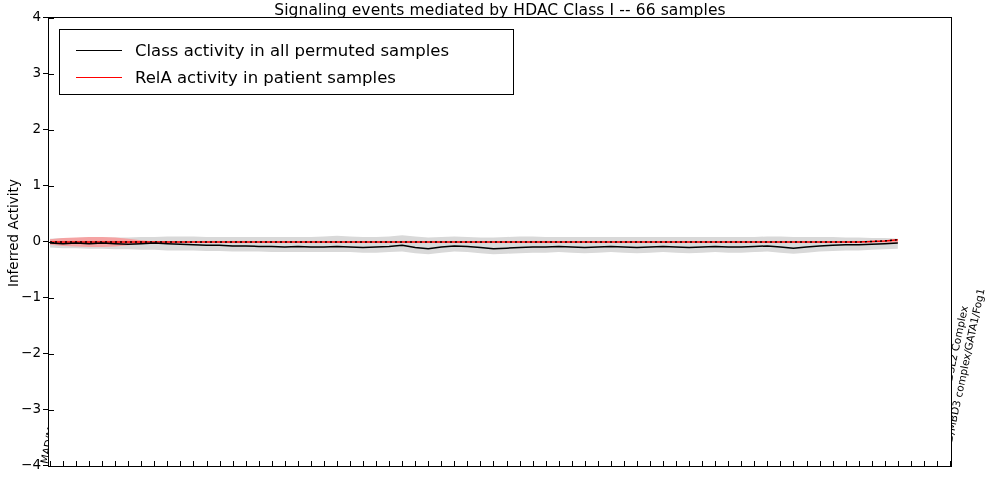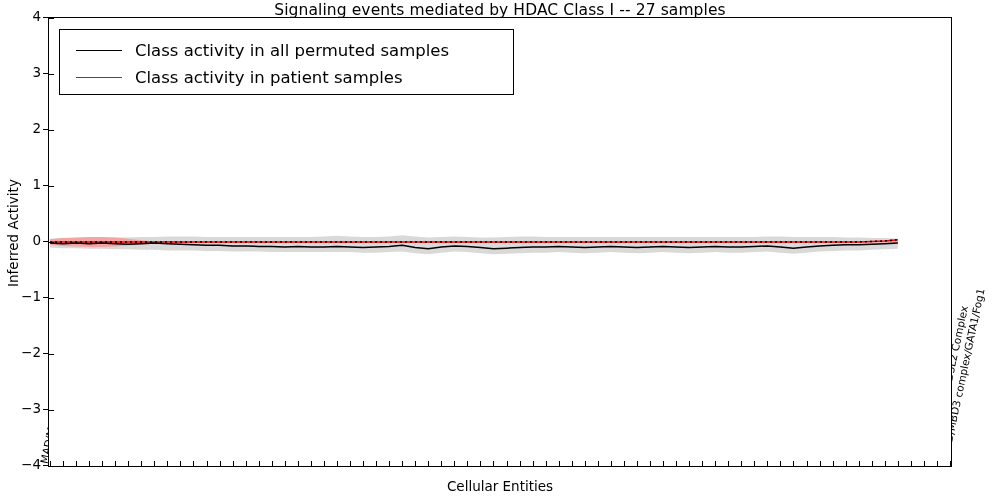--- a/index.html
+++ b/index.html
@@ -34,24 +34,23 @@
   .lgtxt{font-size:16.5px;}
 
   .xlab{position:absolute;bottom:6px;font-size:10.5px;white-space:nowrap;
         transform-origin:left bottom;color:#000;line-height:1;}
 </style>
 </head>
 <body>
 
 <div id="fig">
 
-  <div id="title">Signaling events mediated by HDAC Class I -- 27 samples</div>
+  <div id="title">Signaling events mediated by HDAC Class I -- 66 samples</div>
 
   <div id="ylabel">Inferred Activity</div>
-  <div id="xlabel">Cellular Entities</div>
 
   <div id="yticks-layer">
       <div class="ytick" style="top: 17px; left: 0px; right: auto; width: 41px;">4</div>
       <div class="ytickmark" style="top: 17px; left: 43px; position: absolute; width: 5px;"></div>
       <div class="ytick" style="top: 73px; left: 0px; right: auto; width: 41px;">3</div>
       <div class="ytickmark" style="top: 73px; left: 43px; position: absolute; width: 5px;"></div>
       <div class="ytick" style="top: 129px; left: 0px; right: auto; width: 41px;">2</div>
       <div class="ytickmark" style="top: 129px; left: 43px; position: absolute; width: 5px;"></div>
       <div class="ytick" style="top: 185px; left: 0px; right: auto; width: 41px;">1</div>
       <div class="ytickmark" style="top: 185px; left: 43px; position: absolute; width: 5px;"></div>
@@ -232,17 +231,17 @@
       </div>
   </div>
 
   <div id="legend">
     <div class="lgrow">
       <span class="lgline" style="border-top:1.6px solid #000"></span>
       <span class="lgtxt">Class activity in all permuted samples</span>
     </div>
     <div class="lgrow">
       <span class="lgline" style="border-top:1.6px solid #ff0000"></span>
-      <span class="lgtxt">Class activity in patient samples</span>
+      <span class="lgtxt">RelA activity in patient samples</span>
     </div>
   </div>
 
 </div>
 
 </body></html>

